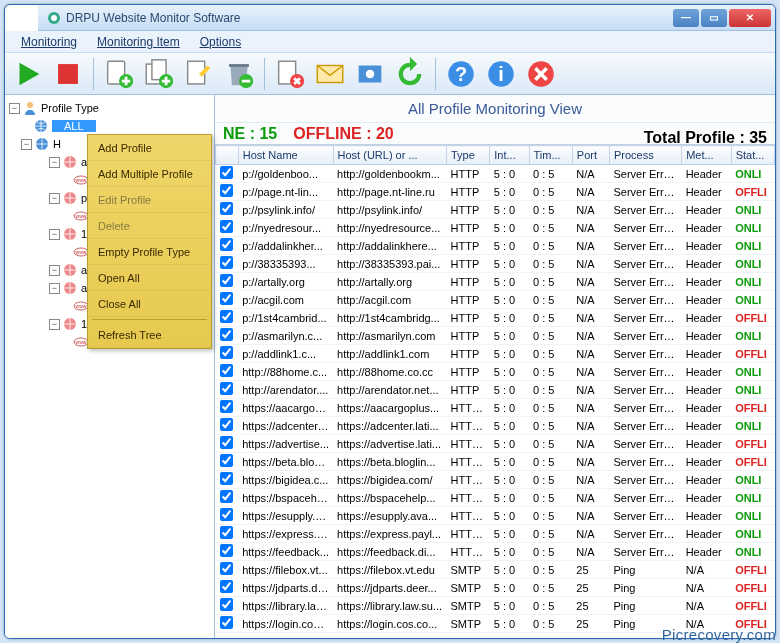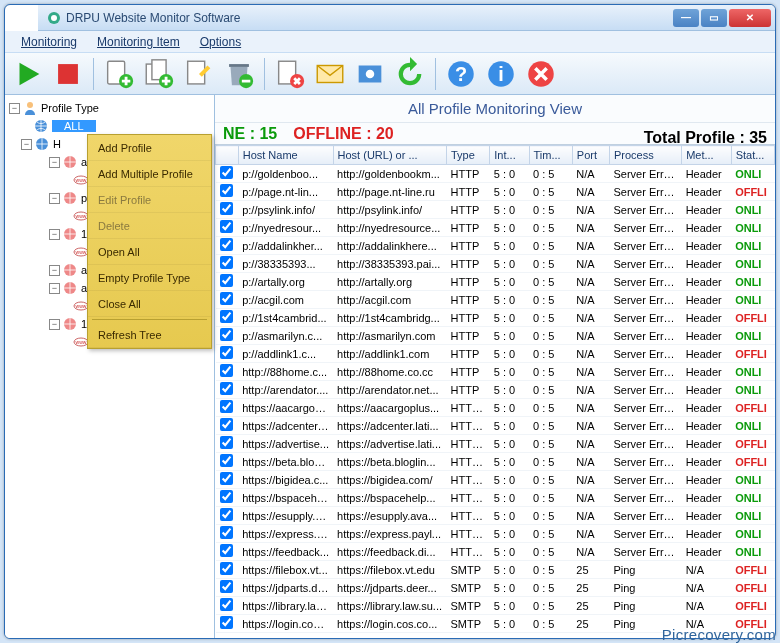--- a/index.html
+++ b/index.html
@@ -684,20 +684,20 @@
     </div>
 
   </div>
 </div>
 
 <div class="context" id="ctx">
     <div class="citem ">Add Profile</div>
     <div class="citem ">Add Multiple Profile</div>
     <div class="citem disabled">Edit Profile</div>
     <div class="citem disabled">Delete</div>
+    <div class="citem ">Empty Profile Type</div>
     <div class="citem ">Open All</div>
-    <div class="citem ">Empty Profile Type</div>
     <div class="citem ">Close All</div>
     <div class="csep"></div>
     <div class="citem ">Refresh Tree</div>
   </div>
 
 <div class="watermark">Picrecovery.com</div>
 
 </body></html>

